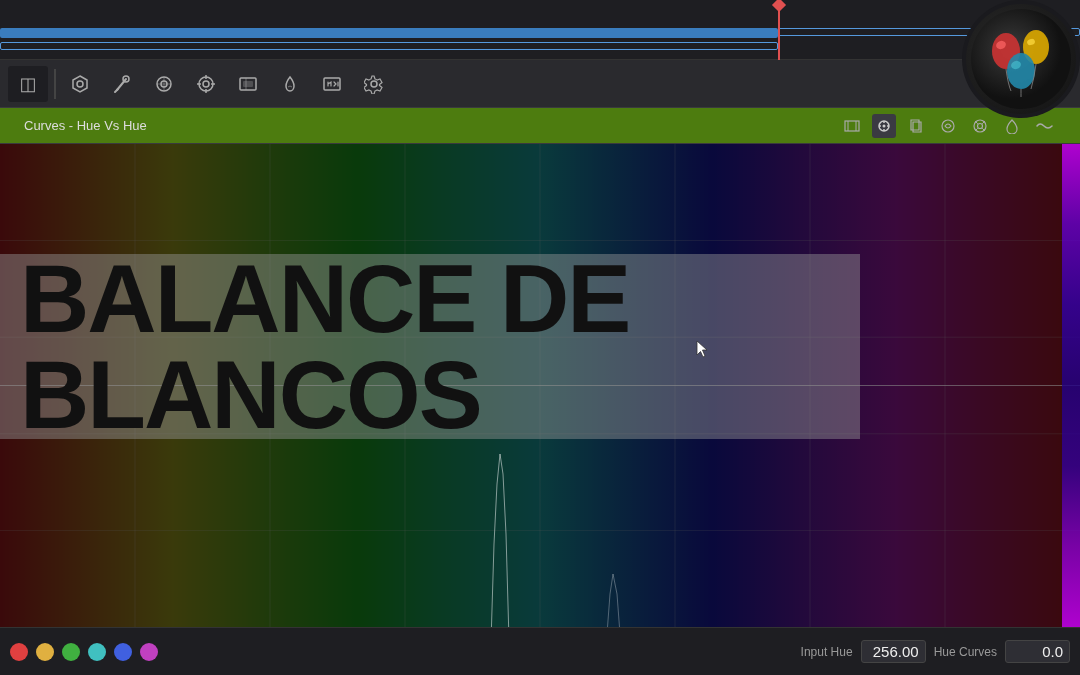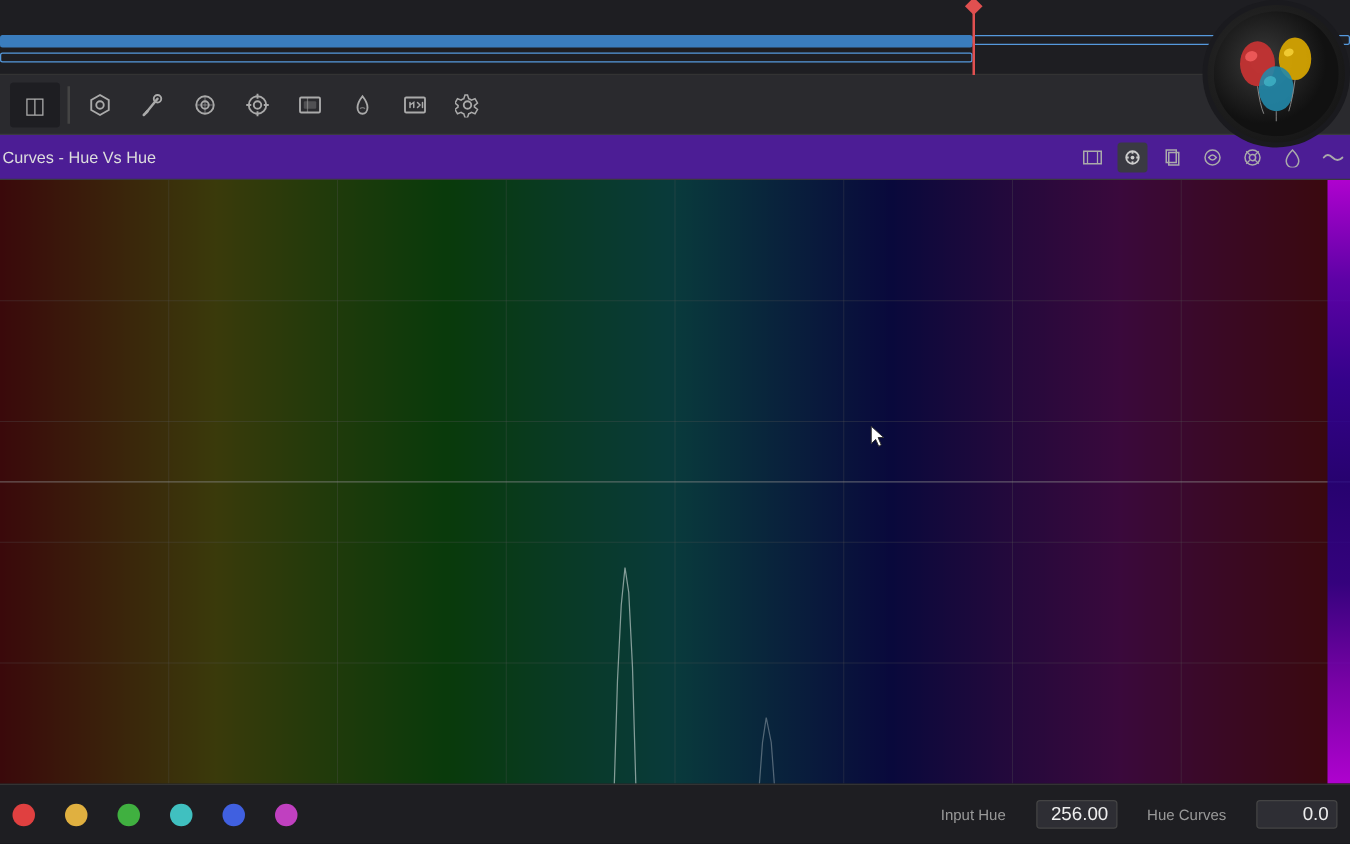--- a/index.html
+++ b/index.html
@@ -98,25 +98,25 @@
       color: #aaa;
       font-size: 16px;
     }
 
     
     .panel-title-row {
       position: absolute;
       top: 108px;
       left: 0; right: 0;
       height: 36px;
-      background: #4c1d95;
+      background: #4d7c0f;
       border-bottom: 1px solid #3a3a3e;
       display: flex;
       align-items: center;
-      padding: 0 2px;
+      padding: 0 24px;
       gap: 28px;
     }
 
     .panel-title-text {
       color: #ddd;
       font-size: 13px;
       font-weight: 500;
       flex: 1;
     }
 
@@ -195,21 +195,21 @@
     
     .bottom-bar {
       position: absolute;
       bottom: 0; left: 0; right: 0;
       height: 48px;
       background: #1e1e22;
       border-top: 1px solid #333;
       display: flex;
       align-items: center;
       padding: 0 10px;
-      gap: 24px;
+      gap: 8px;
     }
 
     .color-dot {
       width: 18px;
       height: 18px;
       border-radius: 50%;
       cursor: pointer;
       flex-shrink: 0;
     }
 
@@ -451,20 +451,23 @@
 
     <path d="M 490,531 L 490,531 L 494,400 L 497,340 L 500,310 L 503,330 L 506,390 L 510,531" fill="none" stroke="white" stroke-width="1" opacity="0.5"></path>
 
     <path d="M 600,531 L 603,520 L 607,490 L 610,450 L 613,430 L 617,450 L 620,490 L 623,520 L 626,531" fill="none" stroke="white" stroke-width="1" opacity="0.3"></path>
   </svg>
 
   <div style="position:absolute; top:0; right:0; width:18px; bottom:0;
     background: linear-gradient(to bottom, #cc00ff, #6600cc, #3300aa, #220088, #330099, #8800cc, #cc00ff);
     opacity:0.8;"></div>
 
+  <div class="title-overlay">
+    <span class="title-text">BALANCE DE BLANCOS</span>
+  </div>
 
   <div class="cursor-indicator" style="left: 695px; top: 195px;">
     <svg width="16" height="20" viewBox="0 0 16 20">
       <path d="M 2 2 L 2 16 L 5.5 12.5 L 8 18 L 10 17 L 7.5 11 L 12 11Z" fill="white" stroke="#333" stroke-width="0.8"></path>
     </svg>
   </div>
 </div>
 
 <div class="bottom-bar">
   <div class="color-dot" style="background: #e04040;"></div>

